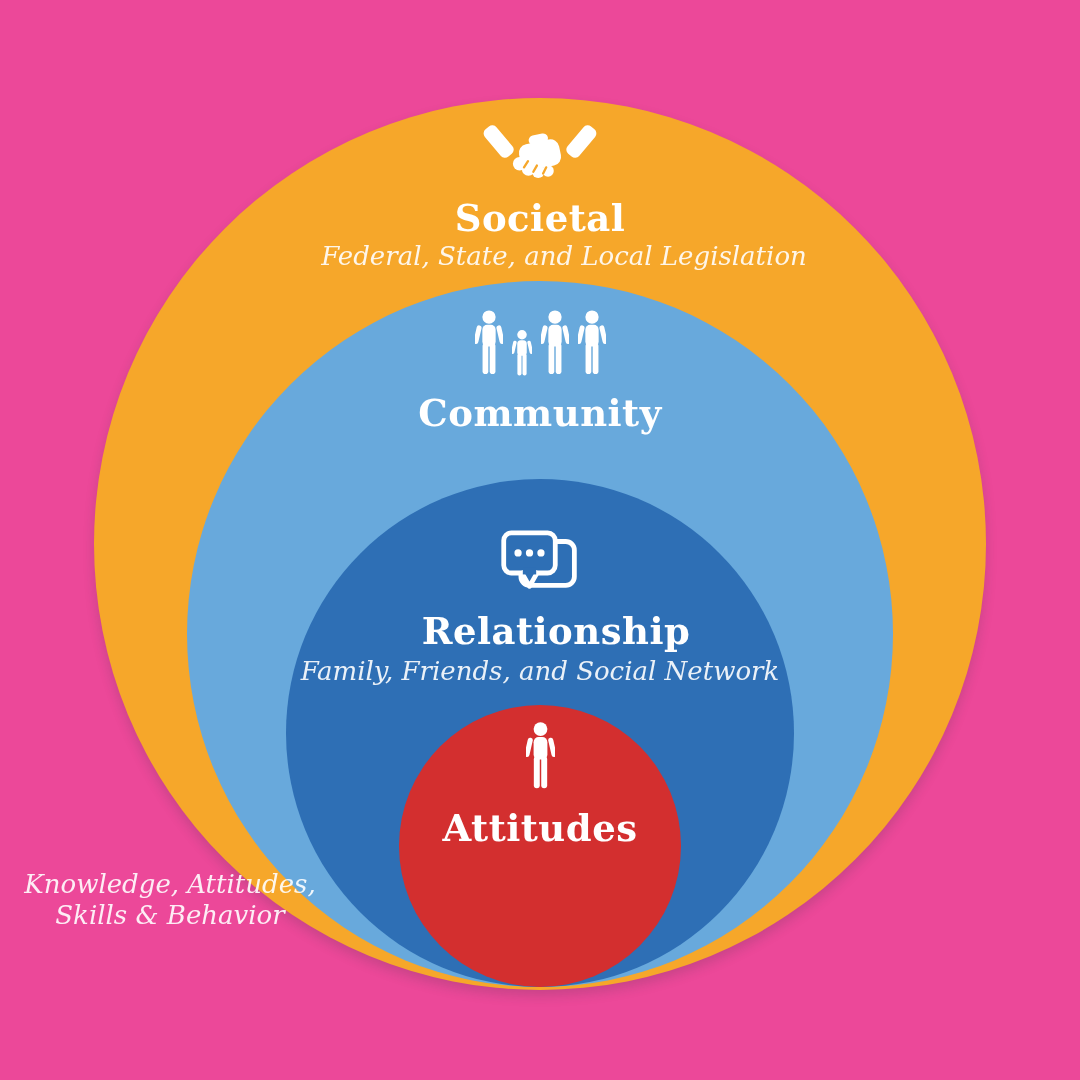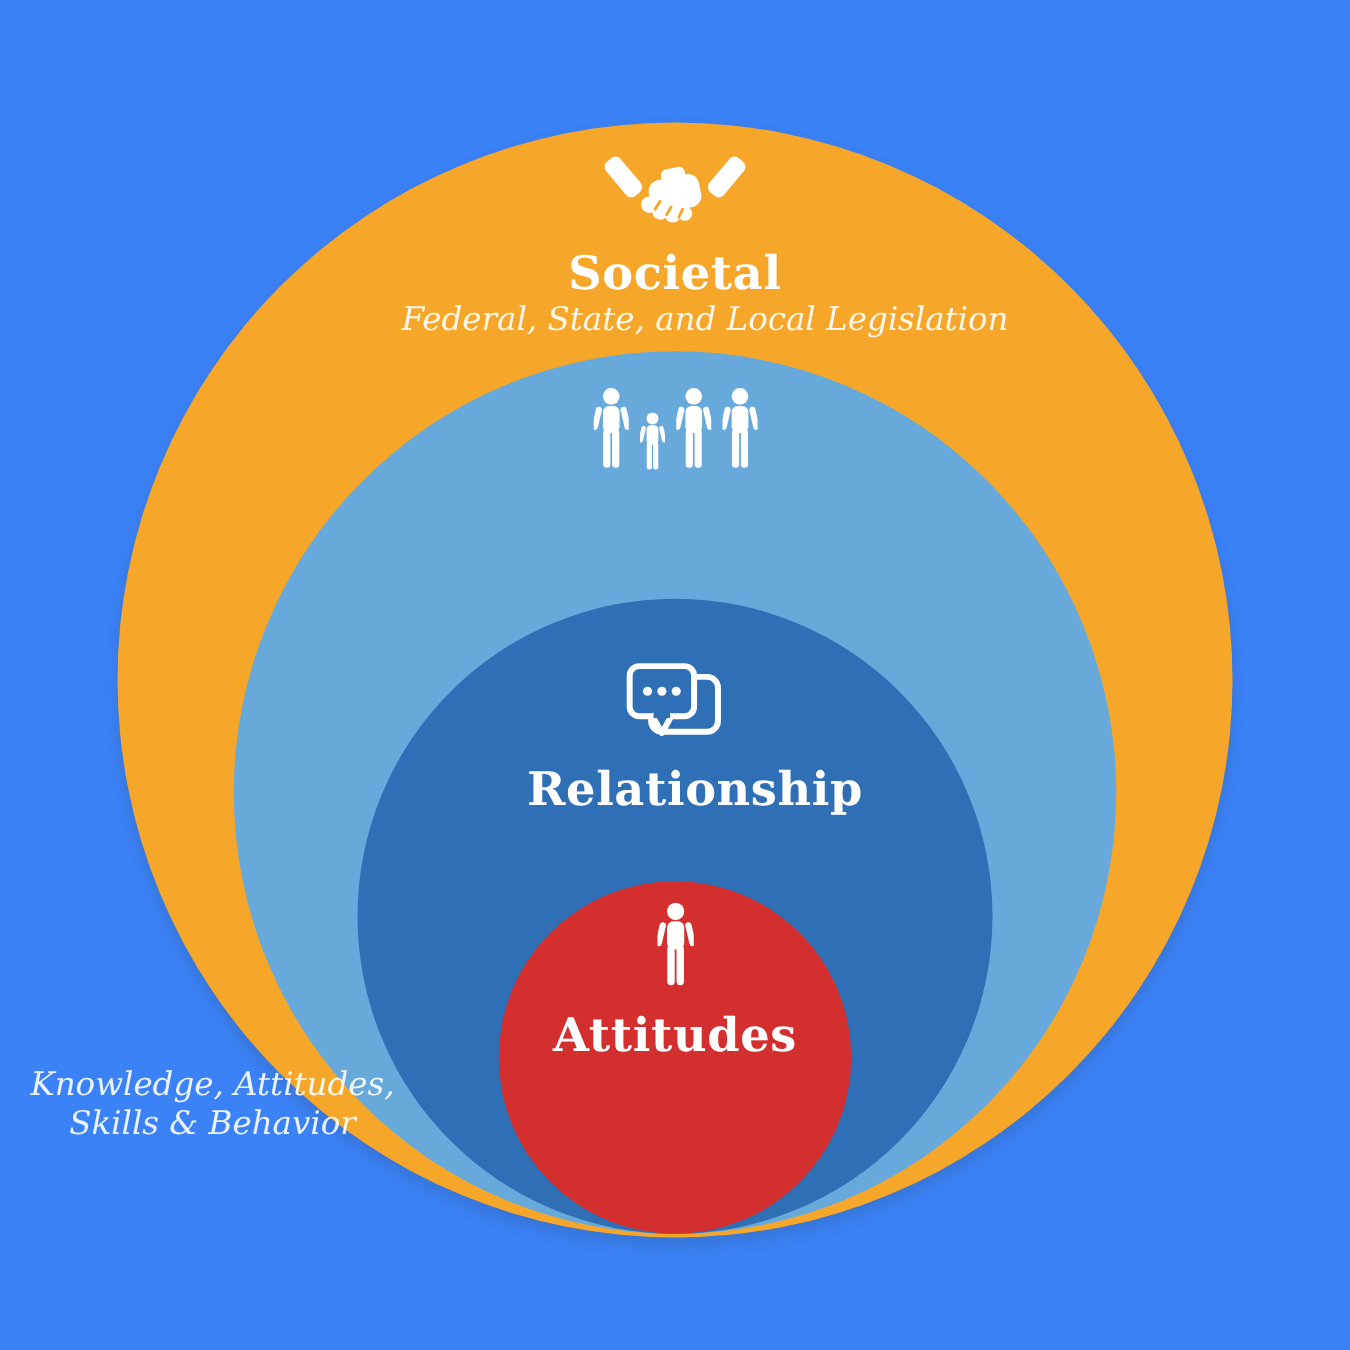--- a/index.html
+++ b/index.html
@@ -11,42 +11,42 @@
   .circle.outer{box-shadow:0 6px 12px rgba(40,50,60,.18);}
   .label{position:absolute;left:0;width:100%;text-align:center;color:#fff;}
   .title{
     margin:0;font-weight:bold;font-size:37px;line-height:1.05;
     letter-spacing:.5px;color:#FFFFFF;
   }
   .subtitle{
     margin:0;font-style:italic;font-size:26px;line-height:1.18;
     color:rgba(255,255,255,.9);white-space:nowrap;
   }
-  .subtitle.wrap{white-space:normal;max-width:340px;margin:0 auto;}
+  .subtitle.wrap{white-space:normal;max-width:340px;margin:16px auto;}
   .iconbox{position:absolute;left:0;width:100%;display:flex;justify-content:center;align-items:flex-end;}
   .iconbox svg{display:block;fill:#fff;}
   .fam{gap:9px;}
   
   .hs-icon{top:122px;height:64px;}
   .t-societal{top:199px;}
   .s-societal{top:241px;padding-left:24px;}
   .fam-icon{top:306px;height:72px;}
   .t-community{top:394px;}
   .s-community{top:439px;}
   .chat-icon{top:528px;height:68px;}
   .t-relationship{top:612px;padding-left:16px;}
   .s-relationship{top:656px;}
   .ind-icon{top:720px;height:72px;}
   .t-individual{top:809px;}
   .s-individual{top:853px;}
 </style>
 </head>
 <body>
 
-<div class="canvas" style="background: #3b82f6; text-decoration: underline;">
+<div class="canvas" style="background: #ec4899; text-decoration: underline;">
 
   <div class="circle outer" style="left: 94px; top: 98px; width: 892px; height: 892px; background: rgb(246, 167, 42);"></div>
   <div class="circle" style="left: 187px; top: 281px; width: 706px; height: 706px; background: rgb(104, 169, 220);"></div>
   <div class="circle" style="left: 286px; top: 479px; width: 508px; height: 508px; background: rgb(46, 111, 181);"></div>
   <div class="circle" style="left: 399px; top: 705px; width: 282px; height: 282px; background: rgb(211, 47, 47);"></div>
 
   <div class="iconbox hs-icon">
     <svg width="118" height="64" viewBox="0 0 130 72" aria-hidden="true">
       <rect x="10" y="2" width="17" height="40" rx="6" transform="rotate(-40 18.5 22)"></rect>
       <rect x="103" y="2" width="17" height="40" rx="6" transform="rotate(40 111.5 22)"></rect>
@@ -93,33 +93,35 @@
     </svg>
     <svg width="28" height="68" viewBox="0 0 40 96">
       <circle cx="20" cy="9.5" r="9.5"></circle>
       <rect x="10.5" y="20.5" width="19" height="31" rx="7"></rect>
       <rect x="2.8" y="21.5" width="7" height="27" rx="3.5" transform="rotate(13 6.3 23)"></rect>
       <rect x="30.2" y="21.5" width="7" height="27" rx="3.5" transform="rotate(-13 33.7 23)"></rect>
       <rect x="10.8" y="47" width="8.2" height="44" rx="4"></rect>
       <rect x="21" y="47" width="8.2" height="44" rx="4"></rect>
     </svg>
   </div>
+  <h2 class="title label t-community">Community</h2>
 
   <div class="iconbox chat-icon">
     <svg width="84" height="67" viewBox="0 0 88 70" aria-hidden="true">
       <rect x="24" y="13" width="56" height="46" rx="9" fill="none" stroke="#fff" stroke-width="5"></rect>
       <rect x="6" y="4" width="54" height="42" rx="8" fill="#2E6FB5" stroke="#fff" stroke-width="5"></rect>
       <path d="M24 44 L33 60 L42 44" fill="#2E6FB5" stroke="#fff" stroke-width="5" stroke-linejoin="round"></path>
       <line x1="26" y1="44" x2="40" y2="44" stroke="#2E6FB5" stroke-width="7"></line>
       <circle cx="21" cy="25" r="3.8" fill="#fff"></circle>
       <circle cx="33" cy="25" r="3.8" fill="#fff"></circle>
       <circle cx="45" cy="25" r="3.8" fill="#fff"></circle>
     </svg>
   </div>
   <h2 class="title label t-relationship">Relationship</h2>
+  <p class="subtitle label s-relationship">Family, Friends, and Social Network</p>
 
   <div class="iconbox ind-icon">
     <svg width="29" height="70" viewBox="0 0 40 96" aria-hidden="true">
       <circle cx="20" cy="9.5" r="9.5"></circle>
       <rect x="10.5" y="20.5" width="19" height="31" rx="7"></rect>
       <rect x="2.8" y="21.5" width="7" height="27" rx="3.5" transform="rotate(13 6.3 23)"></rect>
       <rect x="30.2" y="21.5" width="7" height="27" rx="3.5" transform="rotate(-13 33.7 23)"></rect>
       <rect x="10.8" y="47" width="8.2" height="44" rx="4"></rect>
       <rect x="21" y="47" width="8.2" height="44" rx="4"></rect>
     </svg>

